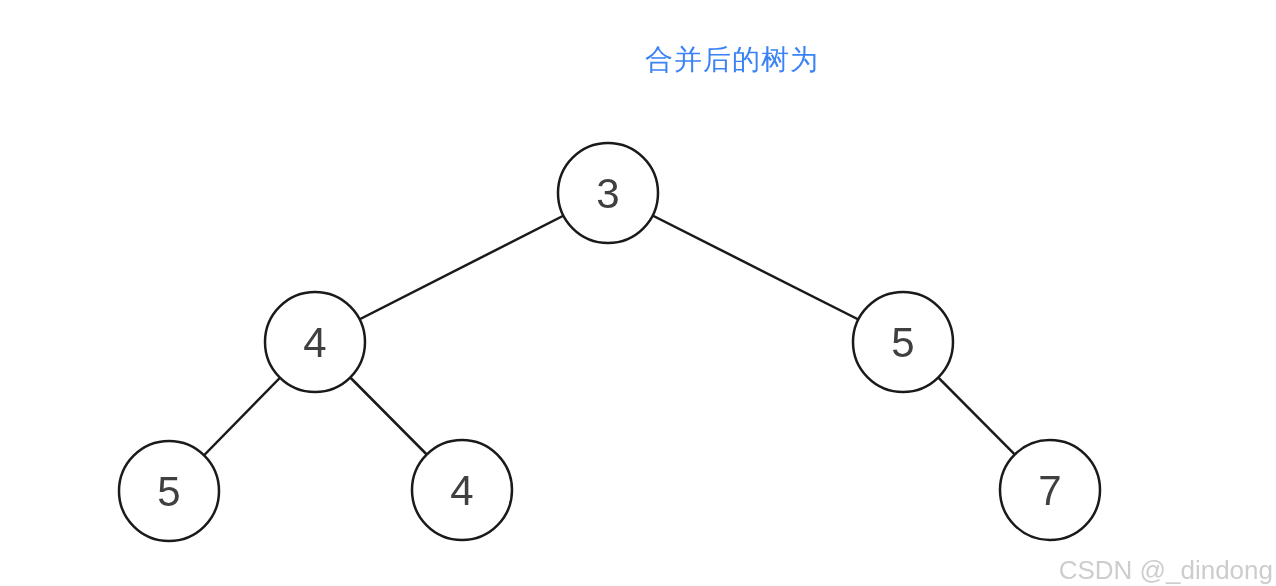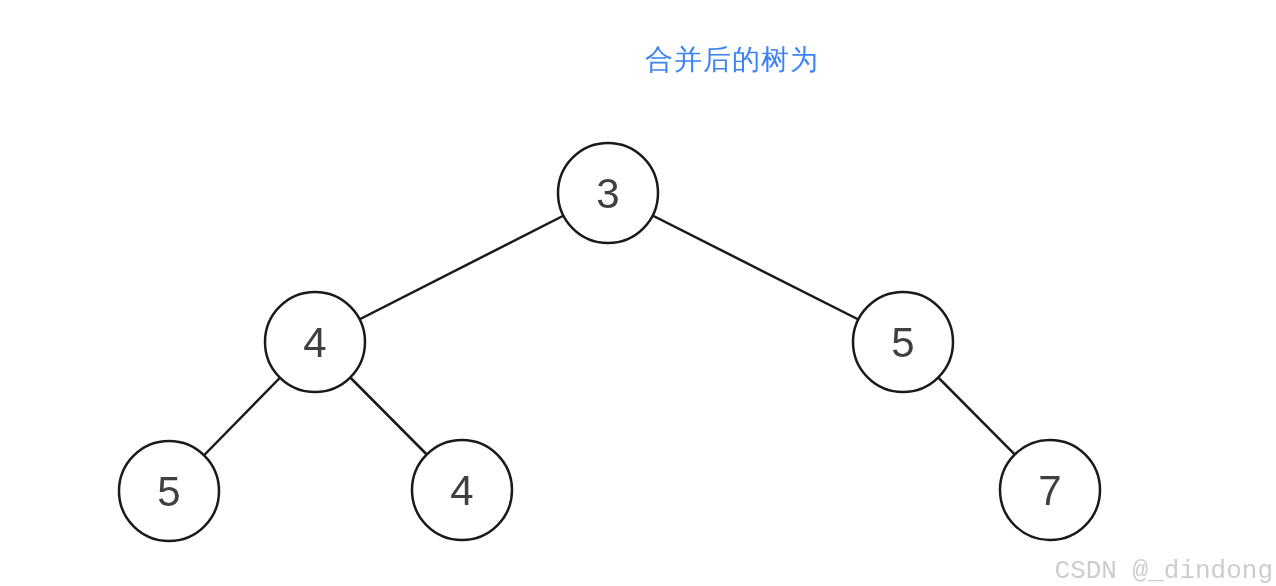--- a/index.html
+++ b/index.html
@@ -29,21 +29,20 @@
     top: 0;
     left: 0;
   }
   .watermark {
     position: absolute;
     right: 3px;
     bottom: 0px;
     font-size: 26px;
     color: #cdcdcd;
     white-space: nowrap;
-    font-family: Liberation Mono, monospace;
   }
 </style>
 </head>
 <body>
 
 <div class="canvas">
   <div class="diagram-title">合并后的树为</div>
 
   <svg id="tree-svg" class="tree-svg" width="1276" height="586">
       <line x1="608" y1="193" x2="315" y2="342" stroke="#1a1a1a" stroke-width="2.5"></line>

